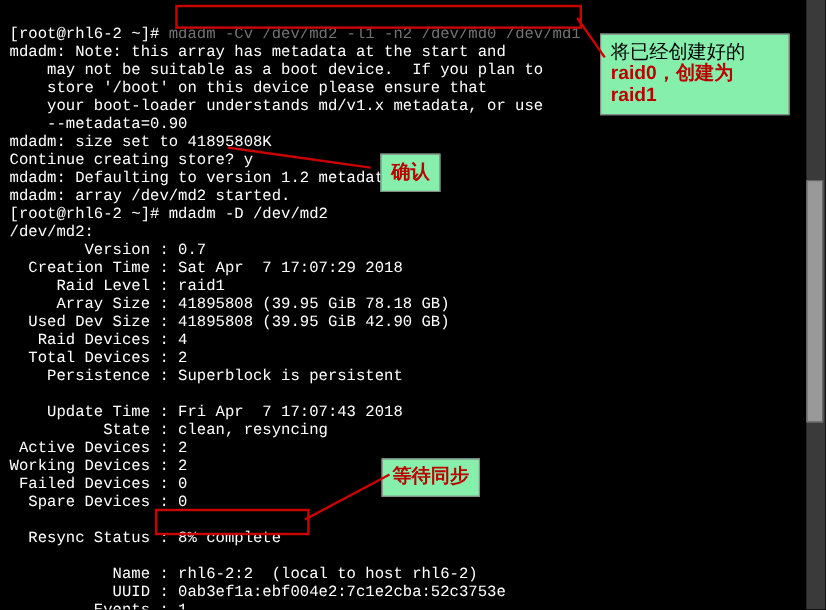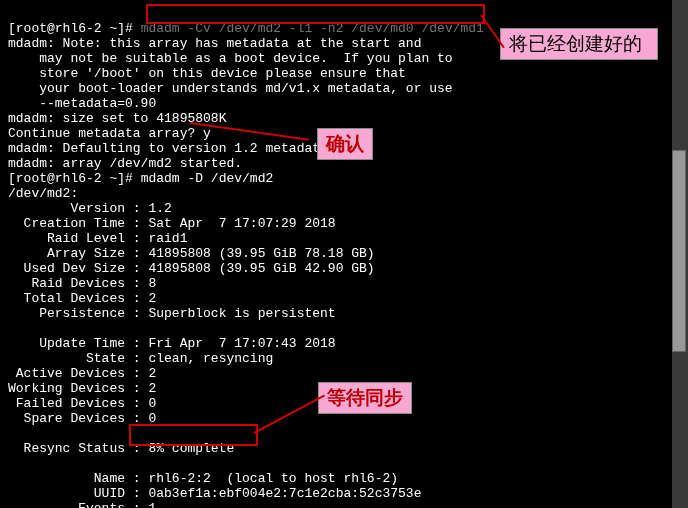--- a/index.html
+++ b/index.html
@@ -1,46 +1,46 @@
 <!DOCTYPE html>
 <html><head>
 <meta charset="utf-8">
 <style>
   html,body{margin:0;padding:0;background:#000;width:688px;height:508px;overflow:hidden;font-family:"Courier New",monospace;font-size:13px;line-height:15px;color:#fff;position:relative;}
   .term{white-space:pre;padding:6px 8px;}
   .cmd-hl{color:#737373;position:relative;display:inline-block;}
   .red-box{position:absolute;border:2px solid #c00;pointer-events:none;}
   .red-line{position:absolute;background:#c00;height:2px;transform-origin:left center;}
-  .callout{position:absolute;background:#f9a8d4;border:1px solid #888;padding:6px 8px;font-family:Liberation Sans, sans-serif;font-size:19px;line-height:18px;color:#000;box-shadow:2px 2px 4px rgba(0,0,0,.4);}
+  .callout{position:absolute;background:#86efac;border:1px solid #888;padding:6px 8px;font-family:Liberation Sans, sans-serif;font-size:16px;line-height:18px;color:#000;box-shadow:2px 2px 4px rgba(0,0,0,.4);}
   .callout b{color:#b00;font-weight:bold;}
   .sbar{position:absolute;right:0;top:0;width:16px;height:100%;background:#3a3a3a;}
   .sbar .thumb{position:absolute;right:2px;width:12px;background:#999;border:1px solid #666;}
 </style>
 </head>
 <body>
 
 <div class="term">
 <span><span>[root@rhl6-2 ~]#</span></span><span class="cmd-hl"> mdadm -Cv /dev/md2 -l1 -n2 /dev/md0 /dev/md1</span>
 <span>mdadm: Note: this array has metadata at the start and</span>
 <span>    may not be suitable as a boot device.  If you plan to</span>
 <span>    store '/boot' on this device please ensure that</span>
 <span>    your boot-loader understands md/v1.x metadata, or use</span>
 <span>    --metadata=0.90</span>
 <span>mdadm: size set to 41895808K</span>
-<span>Continue metadata array? y</span>
+<span>Continue creating store? y</span>
 <span>mdadm: Defaulting to version 1.2 metadata</span>
 <span>mdadm: array /dev/md2 started.</span>
 <span><span>[root@rhl6-2 ~]#</span></span><span> mdadm -D /dev/md2</span>
 <span>/dev/md2:</span>
-<span>        Version : 1.2</span>
+<span>        Version : 0.7</span>
 <span>  Creation Time : Sat Apr  7 17:07:29 2018</span>
 <span>     Raid Level : raid1</span>
 <span>     Array Size : 41895808 (39.95 GiB 78.18 GB)</span>
 <span>  Used Dev Size : 41895808 (39.95 GiB 42.90 GB)</span>
-<span>   Raid Devices : 8</span>
+<span>   Raid Devices : 4</span>
 <span>  Total Devices : 2</span>
 <span>    Persistence : Superblock is persistent</span>
 <span></span>
 <span>    Update Time : Fri Apr  7 17:07:43 2018</span>
 <span>          State : clean, resyncing</span>
 <span> Active Devices : 2</span>
 <span>Working Devices : 2</span>
 <span> Failed Devices : 0</span>
 <span>  Spare Devices : 0</span>
 <span></span>
@@ -49,20 +49,21 @@
 <span>           Name : rhl6-2:2  (local to host rhl6-2)</span>
 <span>           UUID : 0ab3ef1a:ebf004e2:7c1e2cba:52c3753e</span>
 <span>         Events : 1</span>
 </div>
 
 <div class="red-box" style="left:146px;top:4px;width:335px;height:16px;"></div>
 <div class="red-box" style="left:129px;top:424px;width:125px;height:18px;"></div>
 
 <div class="callout" style="left:500px;top:28px;width:140px;">
   <span>将已经创建好的</span><br>
+  <span><b>raid0，创建为raid1</b></span>
 </div>
 <div class="callout" style="left:317px;top:128px;">
   <b>确认</b>
 </div>
 <div class="callout" style="left:318px;top:382px;">
   <b>等待同步</b>
 </div>
 
 <div class="red-line" style="left:481px;top:14px;width:40px;transform:rotate(55deg);"></div>
 <div class="red-line" style="left:190px;top:122px;width:120px;transform:rotate(8deg);"></div>

